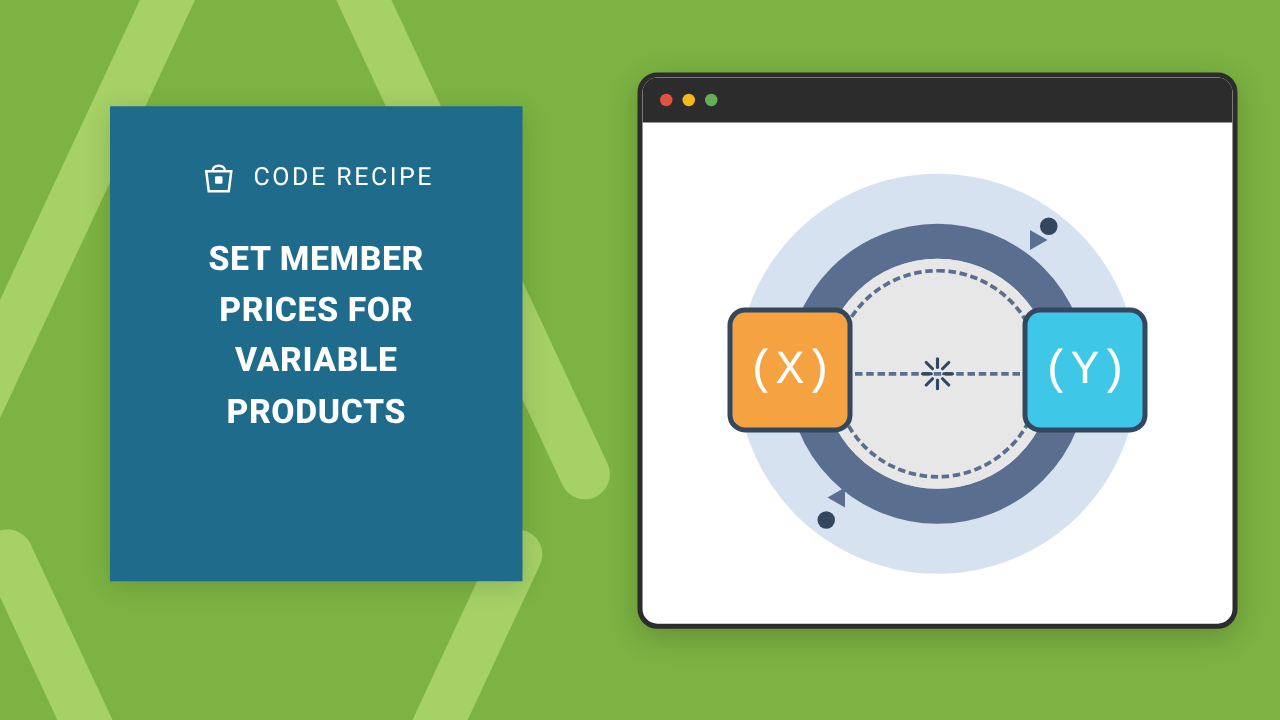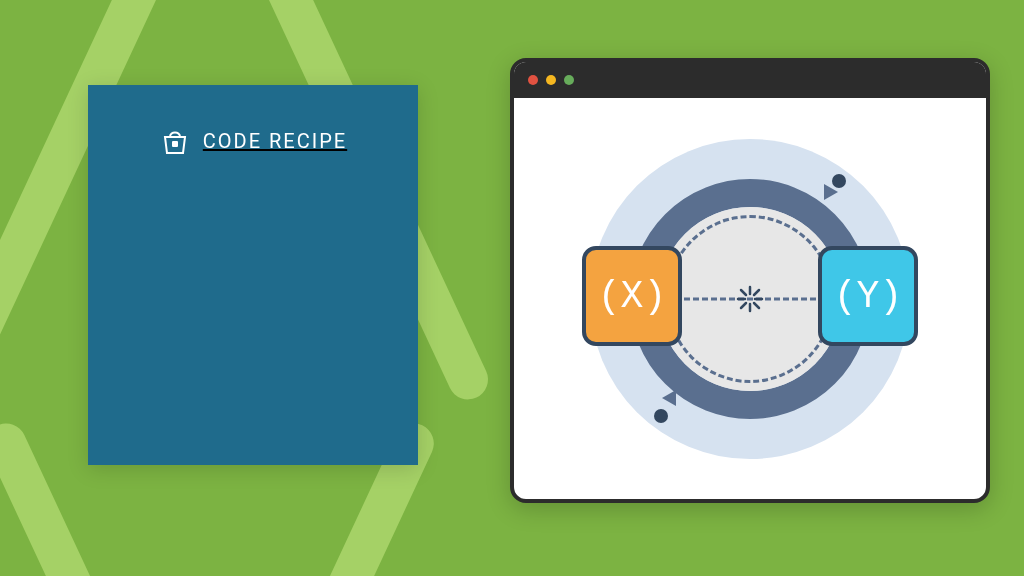--- a/index.html
+++ b/index.html
@@ -23,21 +23,20 @@
 
   .card {
     position: absolute;
     top: 85px;
     left: 88px;
     width: 330px;
     height: 380px;
     background: #1F6B8C;
     padding: 40px 44px;
     box-shadow: 0 4px 20px rgba(0,0,0,0.15);
-    text-decoration: underline;
   }
   .logo-row {
     display: flex;
     align-items: center;
     gap: 12px;
     margin-bottom: 30px;
     justify-content: center;
   }
   .logo-icon {
     width: 32px;
@@ -181,20 +180,21 @@
   <div class="logo-row">
     <span class="logo-icon">
       <svg viewBox="0 0 32 32" width="32" height="32">
         <path d="M6 12 L26 12 L24 28 L8 28 Z" fill="none" stroke="#fff" stroke-width="2"></path>
         <path d="M11 12 C11 6 21 6 21 12" fill="none" stroke="#fff" stroke-width="2"></path>
         <rect x="13" y="16" width="6" height="6" fill="#fff" rx="1"></rect>
       </svg>
     </span>
     <span class="brand">CODE RECIPE</span>
   </div>
+  <div class="headline">SET MEMBER PRICES FOR VARIABLE PRODUCTS</div>
 </div>
 
 <div class="browser">
   <div class="titlebar">
     <div class="dot r"></div>
     <div class="dot y"></div>
     <div class="dot g"></div>
   </div>
   <div class="viewport">
     <div class="ring-outer"></div>

